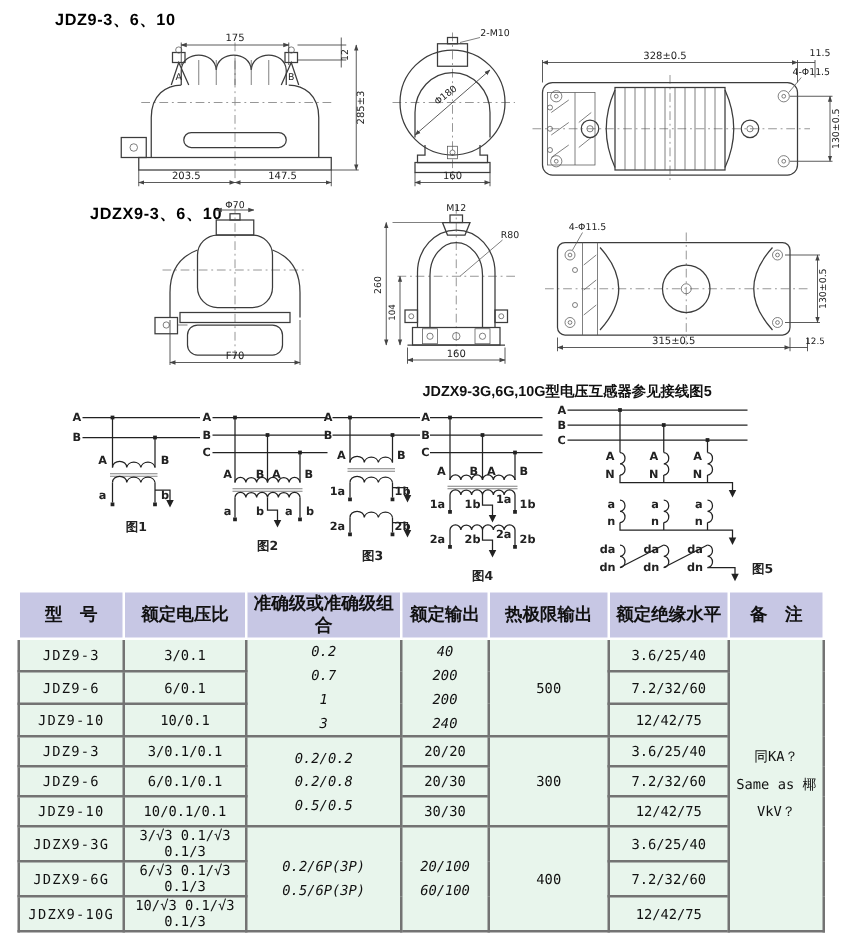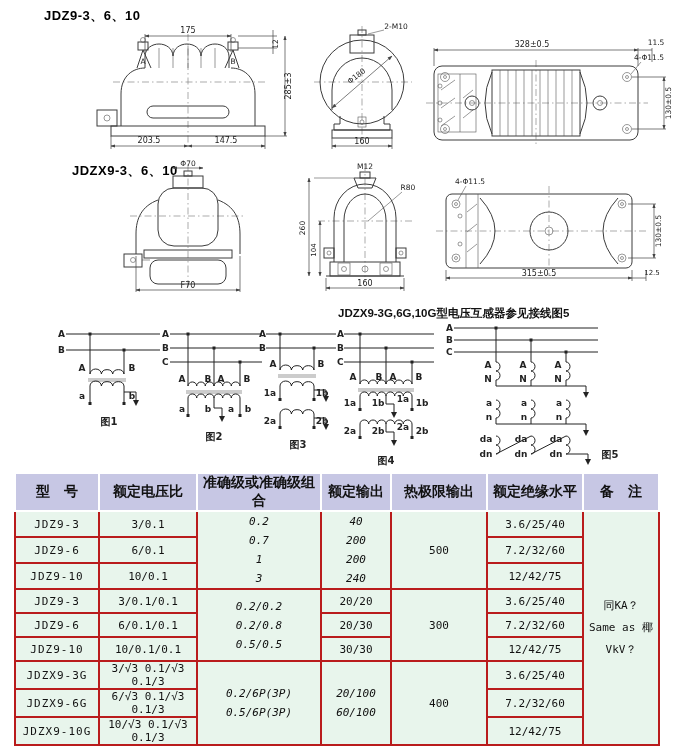--- a/index.html
+++ b/index.html
@@ -17,21 +17,21 @@
   svg text{font-family:"DejaVu Sans",sans-serif;fill:#222;font-size:8px;}
   .t7{font-size:7px;} .t75{font-size:7.5px;} .t9{font-size:9px;font-weight:bold;}
   .t10{font-size:10px;font-weight:bold;}
   .wln{stroke:#222;stroke-width:1;fill:none;}
   .warr{fill:#222;stroke:none;}
   
   .spec-table{border-collapse:collapse;table-layout:fixed;width:644px;
       font-family:"DejaVu Sans Mono","Liberation Mono",monospace;font-size:11px;color:#111;}
   .spec-table th{background:#c7c7e4;border:2px solid #ffffff;font-weight:bold;
       font-size:14px;height:30px;padding:0 1px;font-family:"DejaVu Sans",sans-serif;}
-  .spec-table td{background:#e8f5ec;border:2px solid #b91c1c;text-align:center;
+  .spec-table td{background:#e8f5ec;border:2px solid #737373;text-align:center;
       height:22px;padding:0 1px;}
   .mono-sp{letter-spacing:1px;}
   .multiline div{line-height:19px;font-style:italic;}
   .remark-cell div{line-height:22px;font-size:11px;}
 </style>
 </head>
 <body>
 
 <svg width="0" height="0" class="abs">
   <defs>

